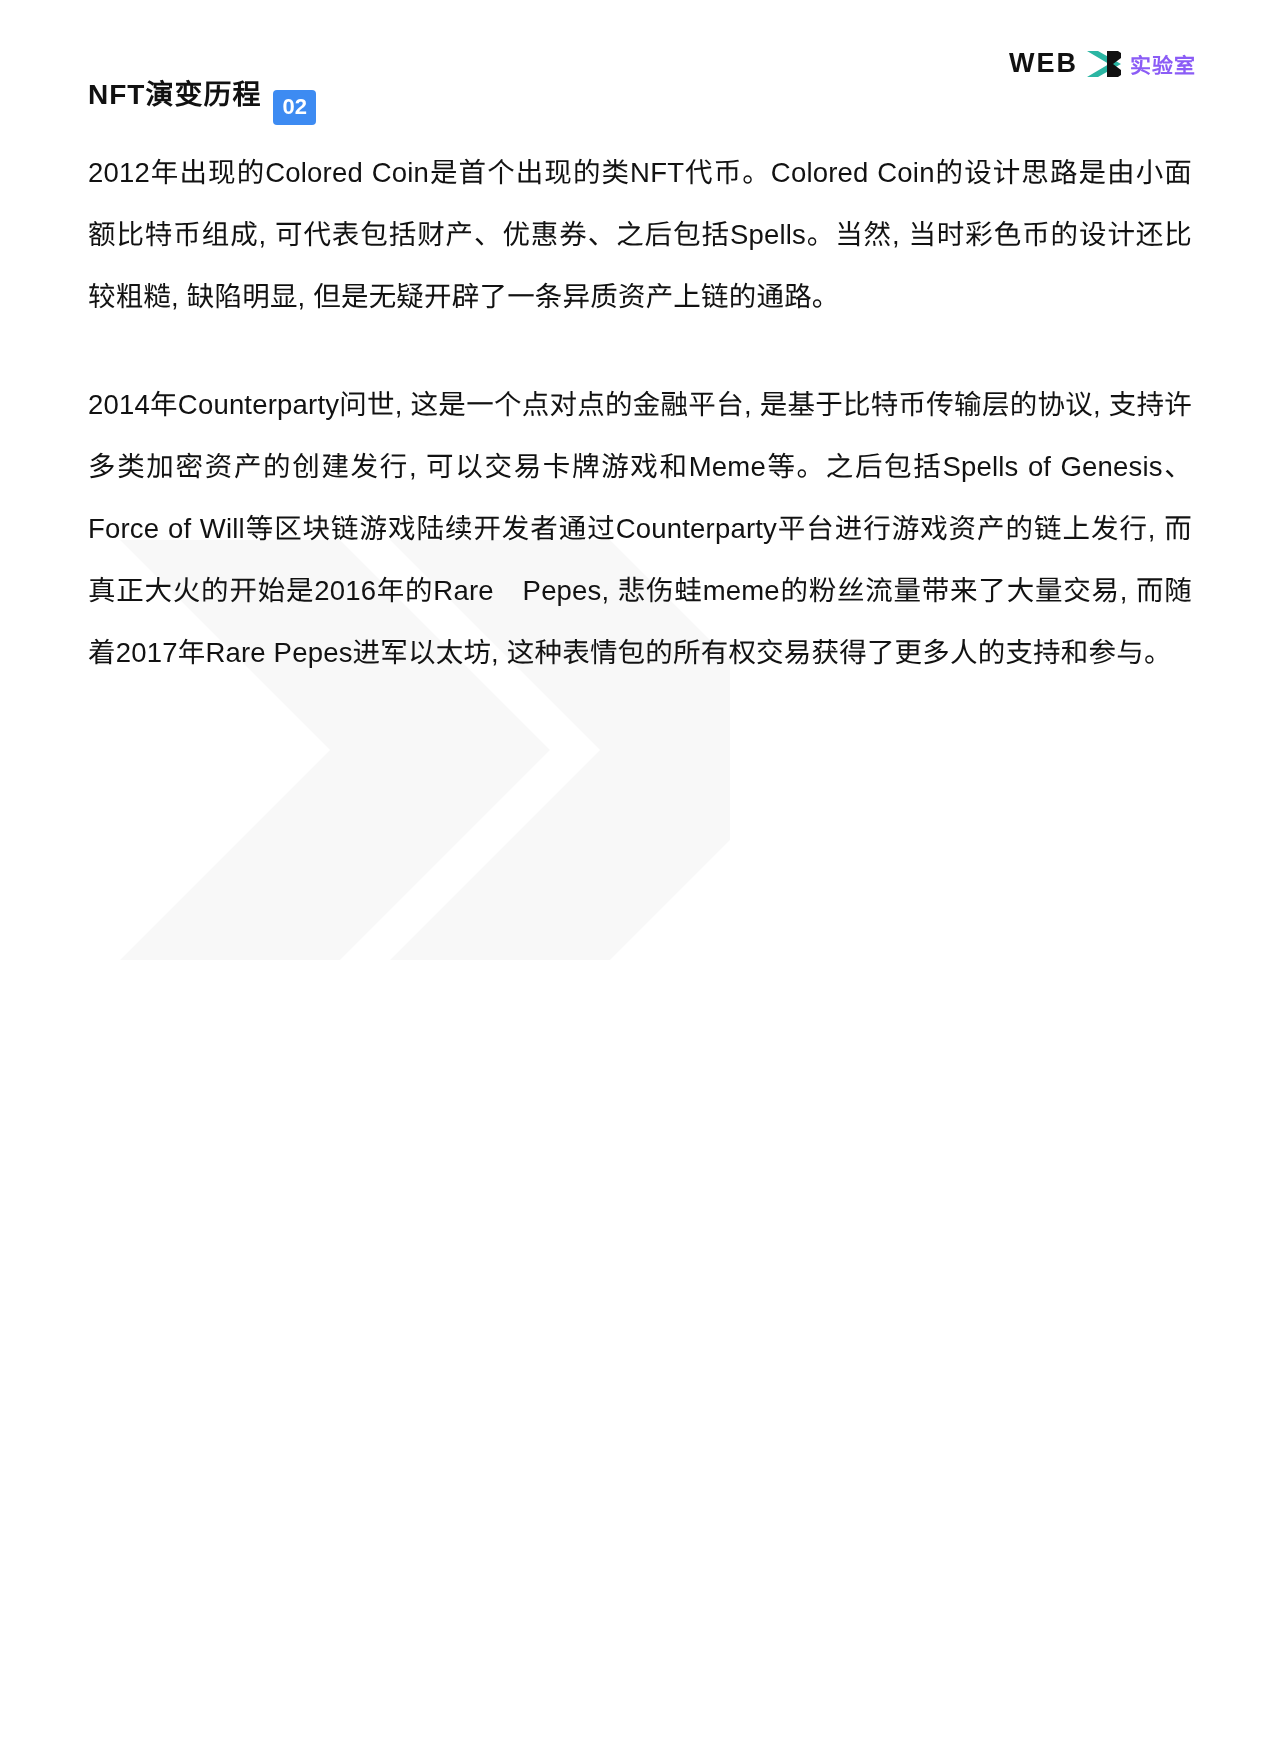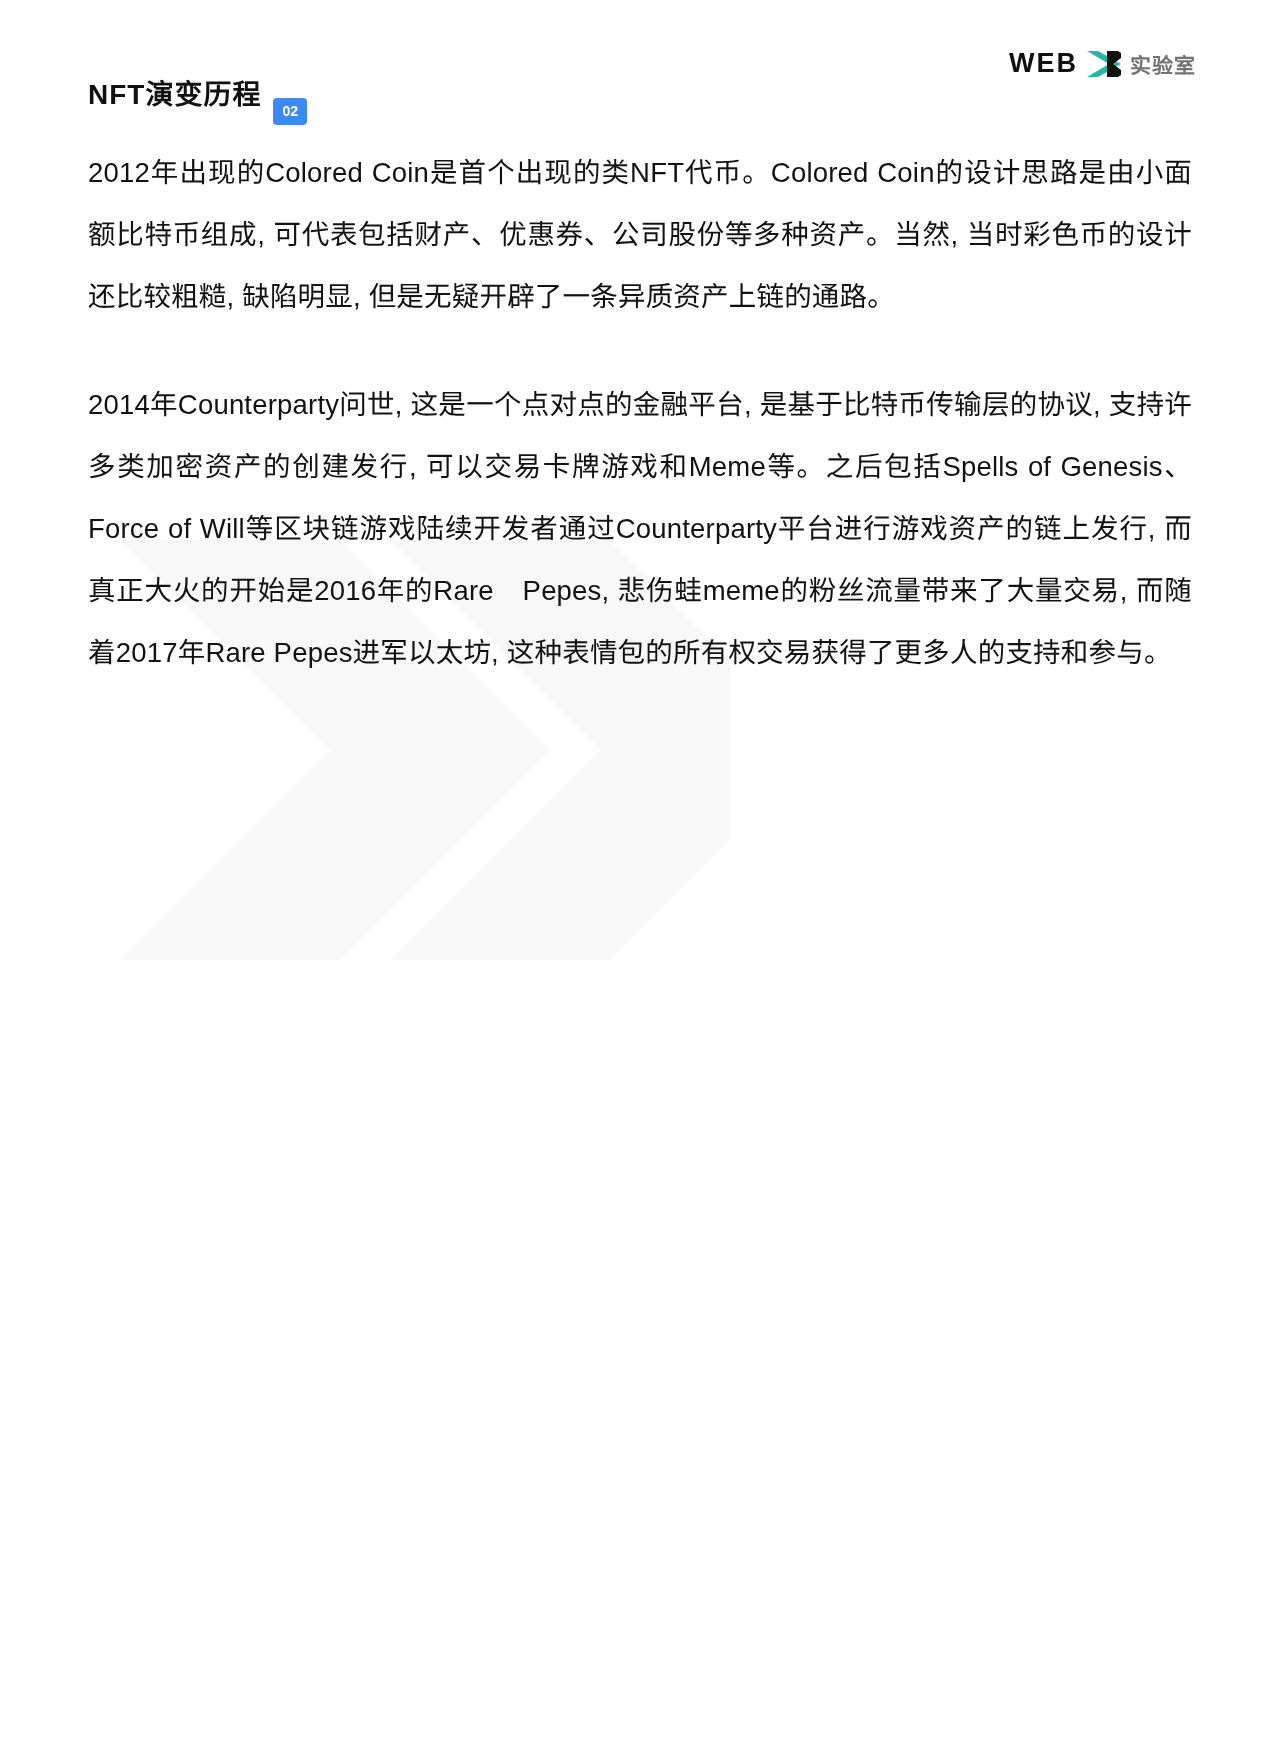--- a/index.html
+++ b/index.html
@@ -61,21 +61,21 @@
   .logo-x {
     display: inline-block;
     width: 34px;
     height: 30px;
     position: relative;
   }
   .logo-x svg { display: block; }
   .logo-lab {
     font-size: 21px;
     font-weight: 700;
-    color: #737373;
+    color: #8b5cf6;
     letter-spacing: 1px;
   }
 
   
   .page-head {
     position: absolute;
     left: 88px;
     top: 62px;
     display: flex;
     align-items: flex-end;
@@ -84,21 +84,21 @@
   .page-title {
     font-size: 28px;
     font-weight: 700;
     letter-spacing: 1px;
     line-height: 1;
     color: #111111;
   }
   .page-badge {
     background: #3d8bf2;
     color: #ffffff;
-    font-size: 14px;
+    font-size: 22px;
     font-weight: 700;
     line-height: 1;
     padding: 6px 9px 7px 9px;
     border-radius: 4px;
     position: relative;
     top: -3px;
   }
 
   
   .content {
@@ -142,15 +142,15 @@
   </span>
   <span class="logo-lab">实验室</span>
 </div>
 
 <div class="page-head">
   <h1 class="page-title">NFT演变历程</h1>
   <span class="page-badge">02</span>
 </div>
 
 <div class="content">
-  <p class="para">2012年出现的Colored Coin是首个出现的类NFT代币。Colored Coin的设计思路是由小面额比特币组成, 可代表包括财产、优惠券、公司股份等多种资产。当然, 当时彩色币的设计还比较粗糙, 缺陷明显, 但是无疑开辟了一条异质资产上链的通路。</p>
+  <p class="para">2012年出现的Colored Coin是首个出现的类NFT代币。Colored Coin的设计思路是由小面额比特币组成, 可代表包括财产、优惠券、之后包括Spells。当然, 当时彩色币的设计还比较粗糙, 缺陷明显, 但是无疑开辟了一条异质资产上链的通路。</p>
   <p class="para">2014年Counterparty问世, 这是一个点对点的金融平台, 是基于比特币传输层的协议, 支持许多类加密资产的创建发行, 可以交易卡牌游戏和Meme等。之后包括Spells of Genesis、Force of Will等区块链游戏陆续开发者通过Counterparty平台进行游戏资产的链上发行, 而真正大火的开始是2016年的Rare　Pepes, 悲伤蛙meme的粉丝流量带来了大量交易, 而随着2017年Rare Pepes进军以太坊, 这种表情包的所有权交易获得了更多人的支持和参与。</p>
 </div>
 
 </body></html>

